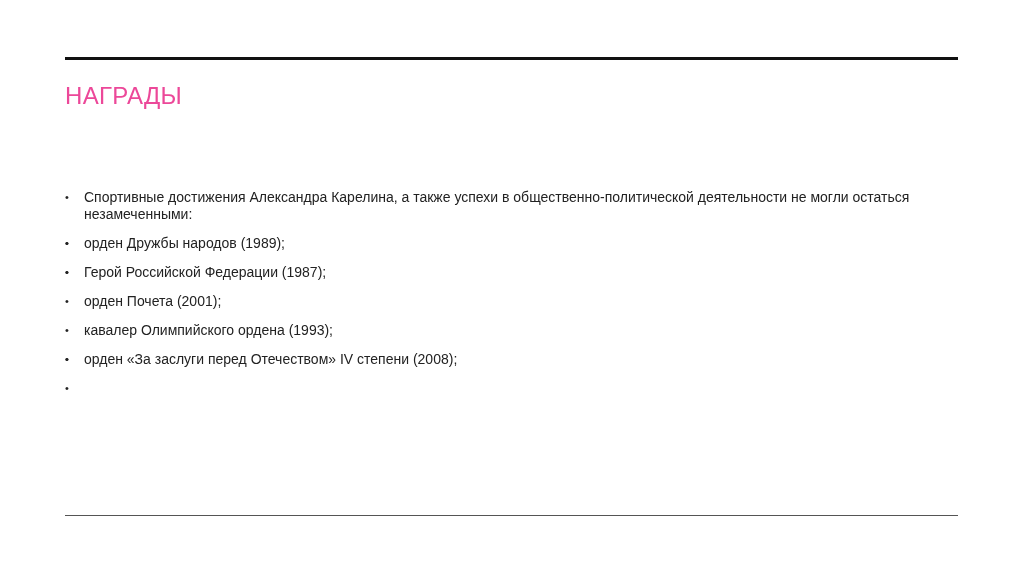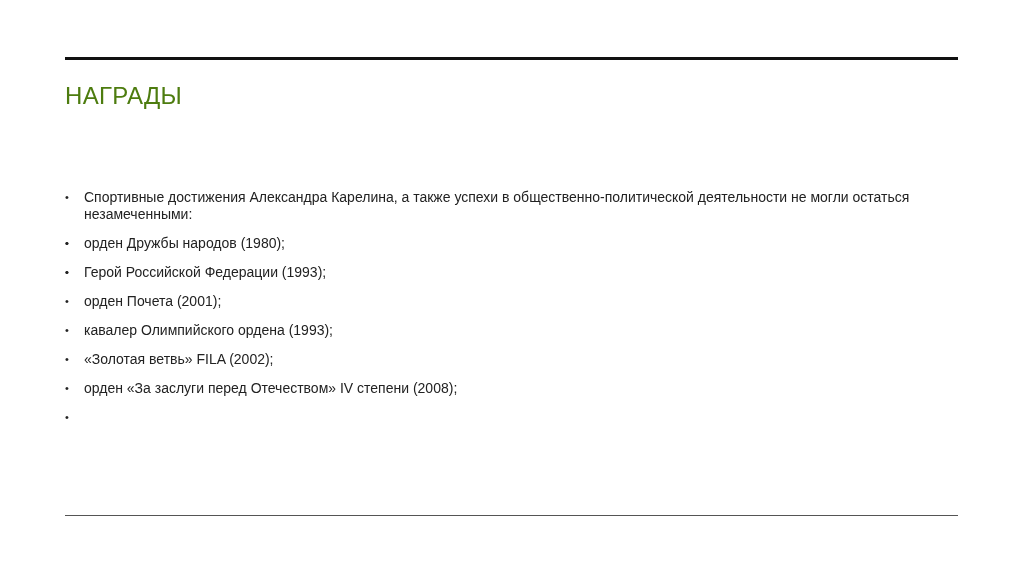--- a/index.html
+++ b/index.html
@@ -22,21 +22,21 @@
       width: 893px;
       height: 3px;
       background: #111111;
     }
     .title {
       position: absolute;
       left: 65px;
       top: 82px;
       font-size: 24px;
       letter-spacing: 0.3px;
-      color: #4d7c0f;
+      color: #ec4899;
       margin: 0;
       font-weight: normal;
     }
     .bullets {
       position: absolute;
       left: 65px;
       top: 189px;
       width: 880px;
       margin: 0;
       padding: 0;
@@ -68,23 +68,23 @@
 </head>
 <body>
 
 <div class="top-rule"></div>
 
 <h1 class="title">НАГРАДЫ</h1>
 
 <ul class="bullets">
   <li><span class="dot">•</span><span>Спортивные достижения Александра Карелина, а также успехи в общественно-политической деятельности не могли остаться незамеченными:</span></li>
   <li><span class="dot">•</span></li>
-  <li><span class="dot">•</span><span>орден Дружбы народов (1980);</span></li>
+  <li><span class="dot">•</span><span>орден Дружбы народов (1989);</span></li>
   <li><span class="dot">•</span></li>
-  <li><span class="dot">•</span><span>Герой Российской Федерации (1993);</span></li>
+  <li><span class="dot">•</span><span>Герой Российской Федерации (1987);</span></li>
   <li><span class="dot">•</span><span>орден Почета (2001);</span></li>
   <li><span class="dot">•</span><span>кавалер Олимпийского ордена (1993);</span></li>
-  <li><span class="dot">•</span><span>«Золотая ветвь» FILA (2002);</span></li>
+  <li><span class="dot">•</span></li>
   <li><span class="dot">•</span><span>орден «За заслуги перед Отечеством» IV степени (2008);</span></li>
   <li><span class="dot">•</span></li>
 </ul>
 
 <div class="bottom-rule"></div>
 
 </body></html>

